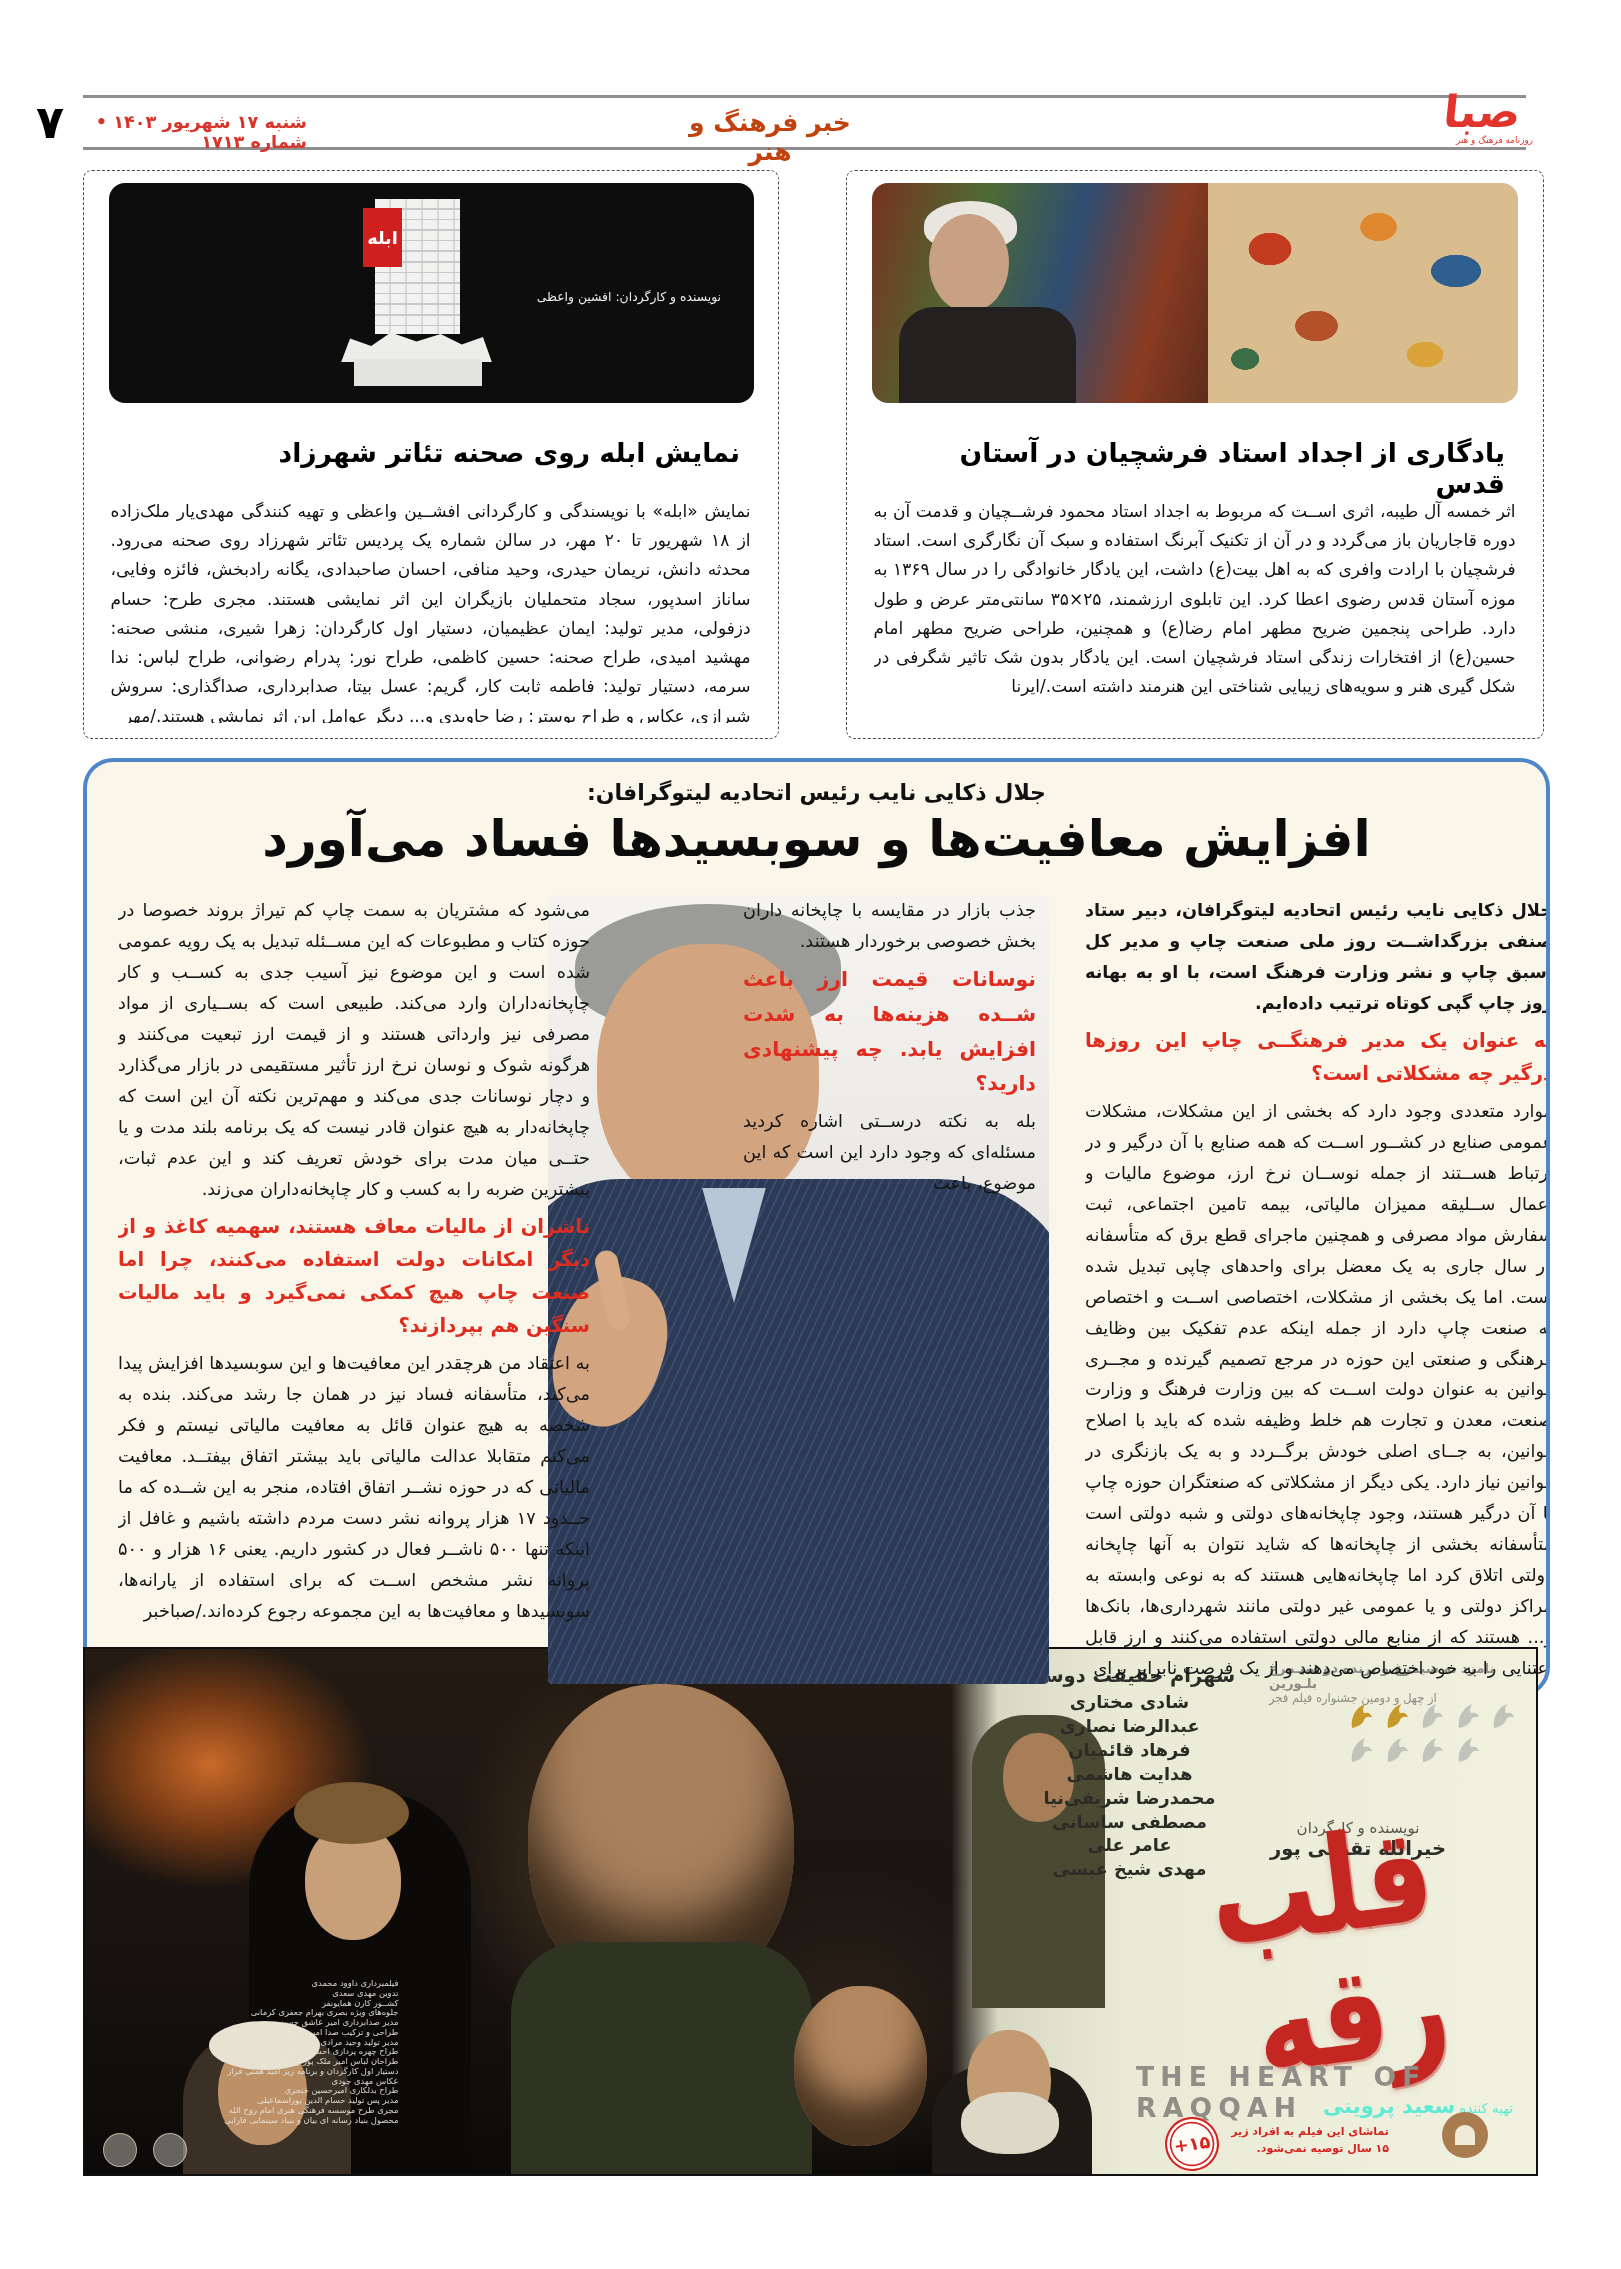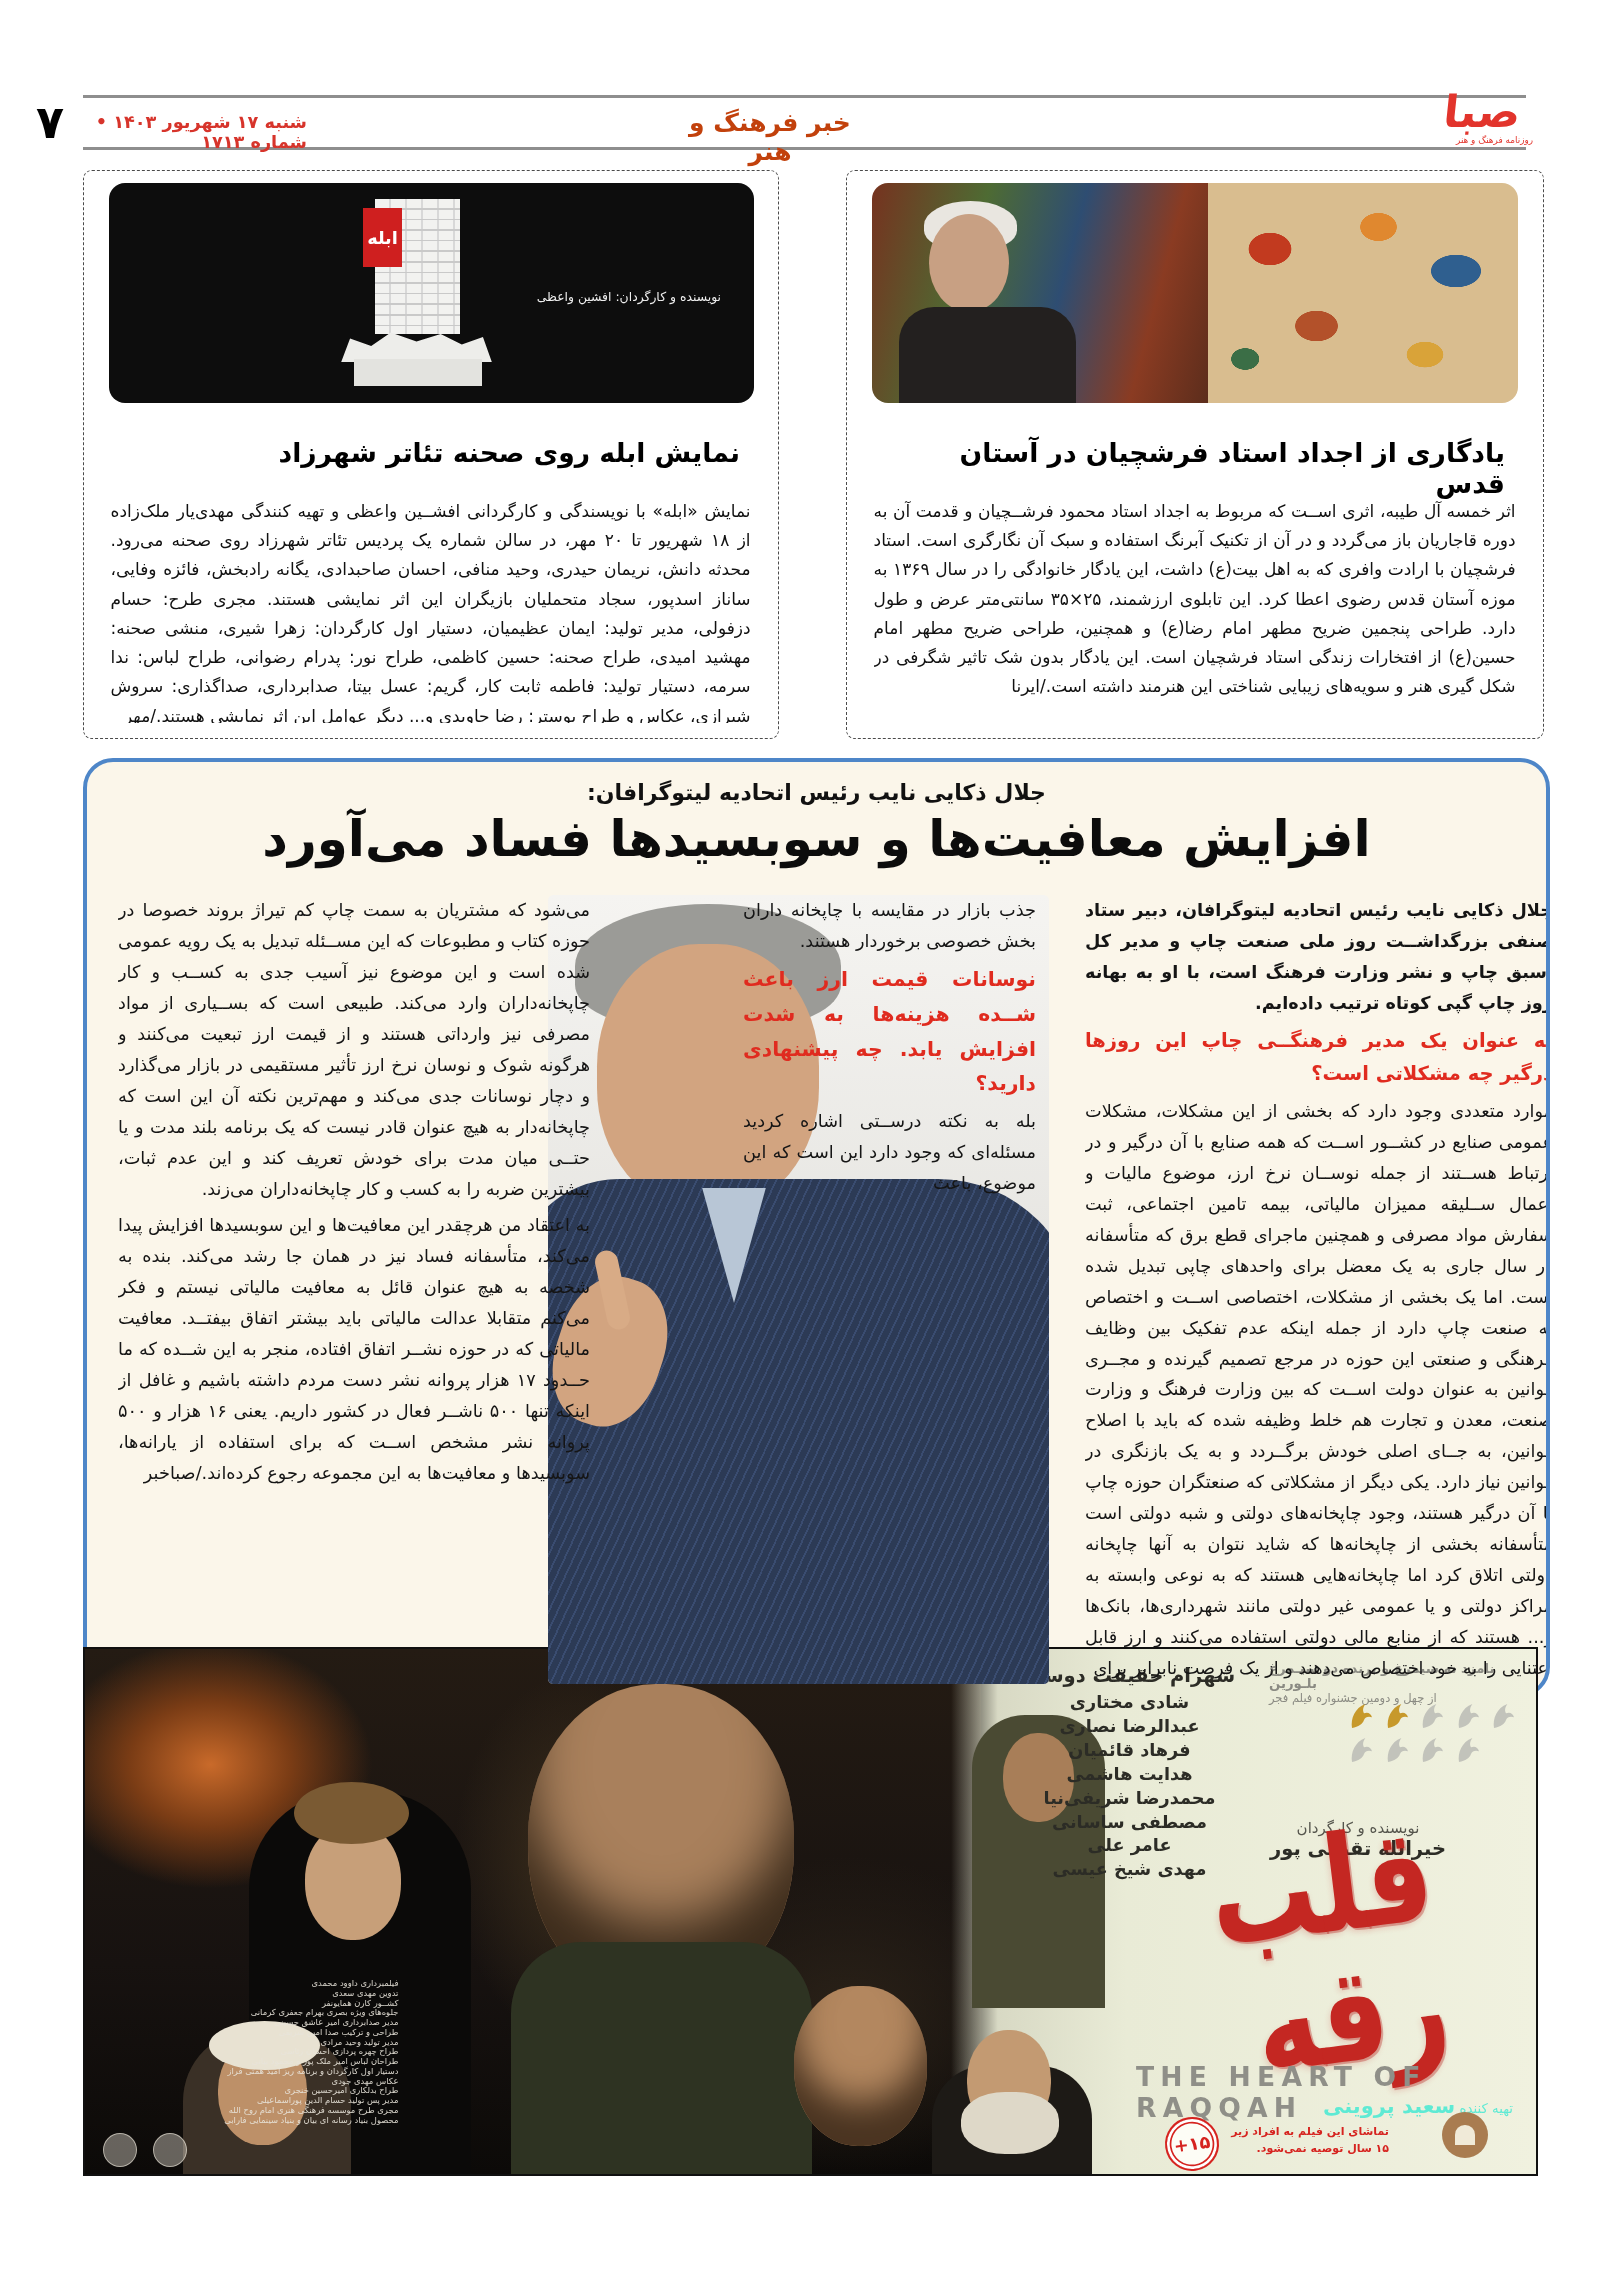--- a/index.html
+++ b/index.html
@@ -161,20 +161,21 @@
     </div>
 
     <div class="col" style="left:656px;top:133px;width:293px;height:372px;">
       <p>جذب بازار در مقایسه با چاپخانه داران بخش خصوصی برخوردار هستند.</p>
       <p class="q" style="font-size:20.4px;">نوسانات قیمت ارز باعث شــده هزینه‌ها به شدت افزایش یابد. چه پیشنهادی دارید؟</p>
       <p>بله به نکته درســتی اشاره کردید مسئله‌ای که وجود دارد این است که این موضوع، باعث</p>
     </div>
 
     <div class="col" style="left:31px;top:133px;width:472px;height:785px;">
       <p>می‌شود که مشتریان به سمت چاپ کم تیراژ بروند خصوصا در حوزه کتاب و مطبوعات که این مســئله تبدیل به یک رویه عمومی شده است و این موضوع نیز آسیب جدی به کســب و کار چاپخانه‌داران وارد می‌کند. طبیعی است که بســیاری از مواد مصرفی نیز وارداتی هستند و از قیمت ارز تبعیت می‌کنند و هرگونه شوک و نوسان نرخ ارز تأثیر مستقیمی در بازار می‌گذارد و دچار نوسانات جدی می‌کند و مهم‌ترین نکته آن این است که چاپخانه‌دار به هیچ عنوان قادر نیست که یک برنامه بلند مدت و یا حتــی میان مدت برای خودش تعریف کند و این عدم ثبات، بیشترین ضربه را به کسب و کار چاپخانه‌داران می‌زند.</p>
+      <p class="q">ناشران از مالیات معاف هستند، سهمیه کاغذ و از دیگر امکانات دولت استفاده می‌کنند، چرا اما صنعت چاپ هیچ کمکی نمی‌گیرد و باید مالیات سنگین هم بپردازند؟</p>
       <p>به اعتقاد من هرچقدر این معافیت‌ها و این سوبسیدها افزایش پیدا می‌کند، متأسفانه فساد نیز در همان جا رشد می‌کند. بنده به شخصه به هیچ عنوان قائل به معافیت مالیاتی نیستم و فکر می‌کنم متقابلا عدالت مالیاتی باید بیشتر اتفاق بیفتــد. معافیت مالیاتی که در حوزه نشــر اتفاق افتاده، منجر به این شــده که ما حــدود ۱۷ هزار پروانه نشر دست مردم داشته باشیم و غافل از اینکه تنها ۵۰۰ ناشــر فعال در کشور داریم. یعنی ۱۶ هزار و ۵۰۰ پروانه نشر مشخص اســت که برای استفاده از یارانه‌ها، سوبسیدها و معافیت‌ها به این مجموعه رجوع کرده‌اند./صباخبر</p>
     </div>
   </div>
 
   <div class="poster" style="left:84px;top:1647px;width:1451px;height:525px;">
     <div class="poster-dark"></div>
     <div class="poster-cream"></div>
 
     <div class="fig-dark" style="left:164px;top:142px;width:222px;height:383px;border-radius:98px 98px 0 0;background:#0b0a09;"></div>
     <div class="fig-face" style="left:220px;top:174px;width:96px;height:117px;background:#c79f79;"></div>

